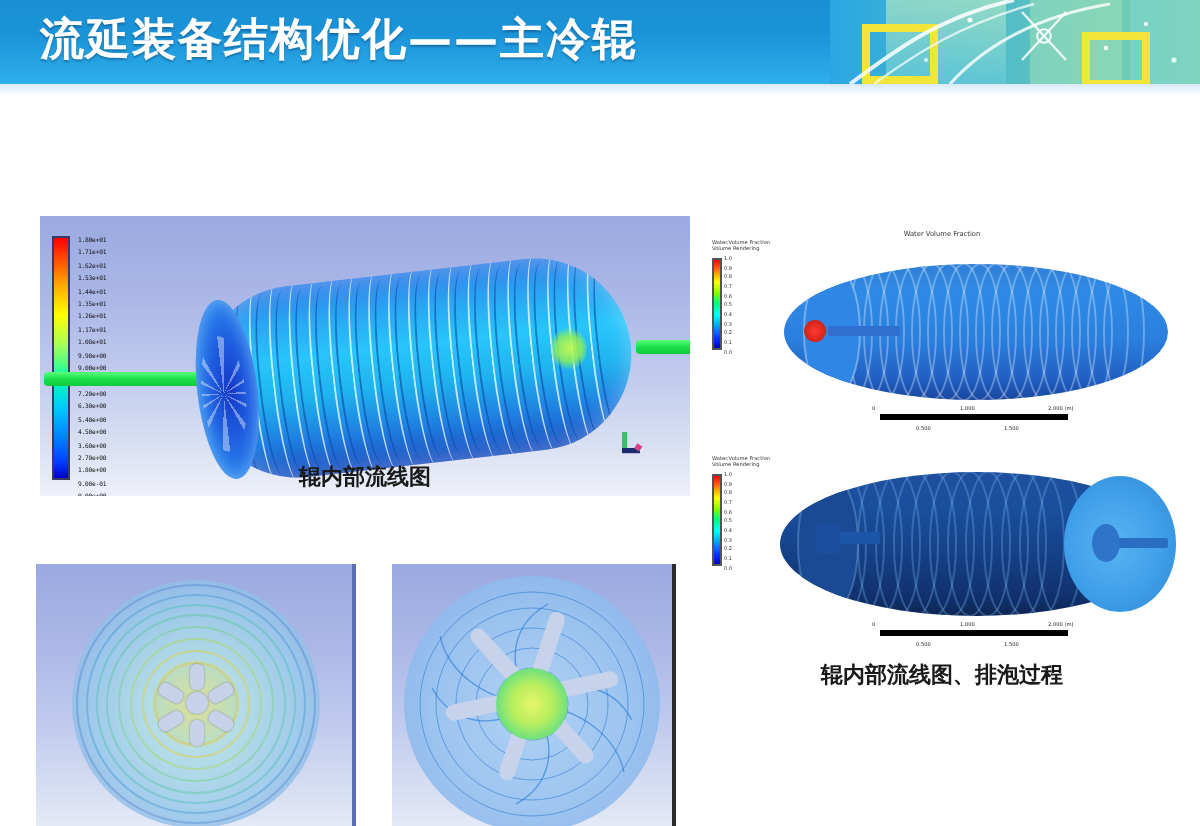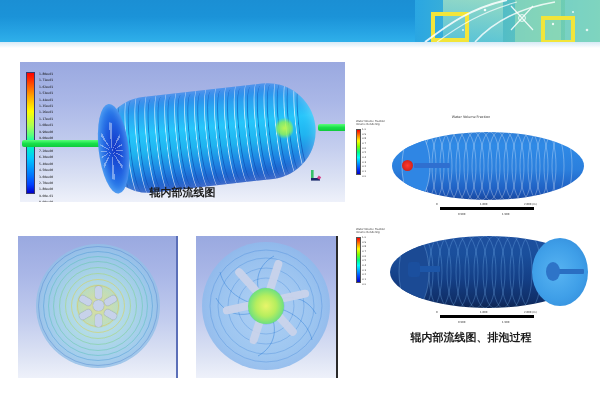--- a/index.html
+++ b/index.html
@@ -21,21 +21,21 @@
     text-shadow:0 1px 1px rgba(0,40,80,.35);
     font-family:"DejaVu Sans","Liberation Sans",sans-serif;
     white-space:nowrap;
   }
   #title-underline{
     position:absolute;left:0;top:42px;width:600px;height:6px;
     background:linear-gradient(180deg,#d8eaf6 0%,#eef6fb 60%,#ffffff 100%);
   }
   
   .panel{position:absolute;overflow:hidden;}
-  .cfd-bg{background:linear-gradient(180deg,#9aa9e0 0%,#aab7e7 28%,#c3cdee 60%,#dde3f4 85%,#eef1fa 100%);}
+  .cfd-bg{background:linear-gradient(180deg,#9aa9e0 0%,#aab7e7 28%,#c3cdee 60%,#dde3f4 85%,#eef1fa 100%);margin-top:46px;}
   .caption{
     position:absolute;text-align:center;color:#1a1a1a;
     font-size:11px;font-weight:bold;white-space:nowrap;
     font-family:"DejaVu Sans","Liberation Sans",sans-serif;
   }
   
   #legend-main{position:absolute;left:6px;top:10px;width:62px;height:122px;}
   #legend-main .bar{
     position:absolute;left:0;top:0;width:9px;height:122px;
     background:linear-gradient(180deg,
@@ -164,20 +164,21 @@
       <path d="M60,42 C78,22 104,8 140,2" stroke="#ffffff" stroke-width="1.6" fill="none" opacity="0.8"></path>
       <path d="M96,6 L118,30 M118,6 L96,30" stroke="#ffffff" stroke-width="1.2" opacity="0.85"></path>
       <circle cx="107" cy="18" r="3.4" fill="none" stroke="#fff" stroke-width="1" opacity="0.9"></circle>
       <circle cx="70" cy="10" r="1.3" fill="#fff" opacity="0.9"></circle>
       <circle cx="138" cy="24" r="1.2" fill="#fff" opacity="0.85"></circle>
       <circle cx="158" cy="12" r="1.1" fill="#fff" opacity="0.8"></circle>
       <circle cx="48" cy="30" r="1" fill="#fff" opacity="0.75"></circle>
       <circle cx="172" cy="30" r="1.3" fill="#fff" opacity="0.8"></circle>
     </svg>
   </div>
+  <div id="title-text">流延装备结构优化——主冷辊</div>
 </div>
 <div id="title-underline"></div>
 
 <div class="panel cfd-bg" style="left:20px;top:62px;width:325px;height:140px;">
 
   <div id="legend-main">
     <div class="bar"></div>
     <div class="ticks">
       <div>1.80e+01</div>
       <div>1.71e+01</div>

